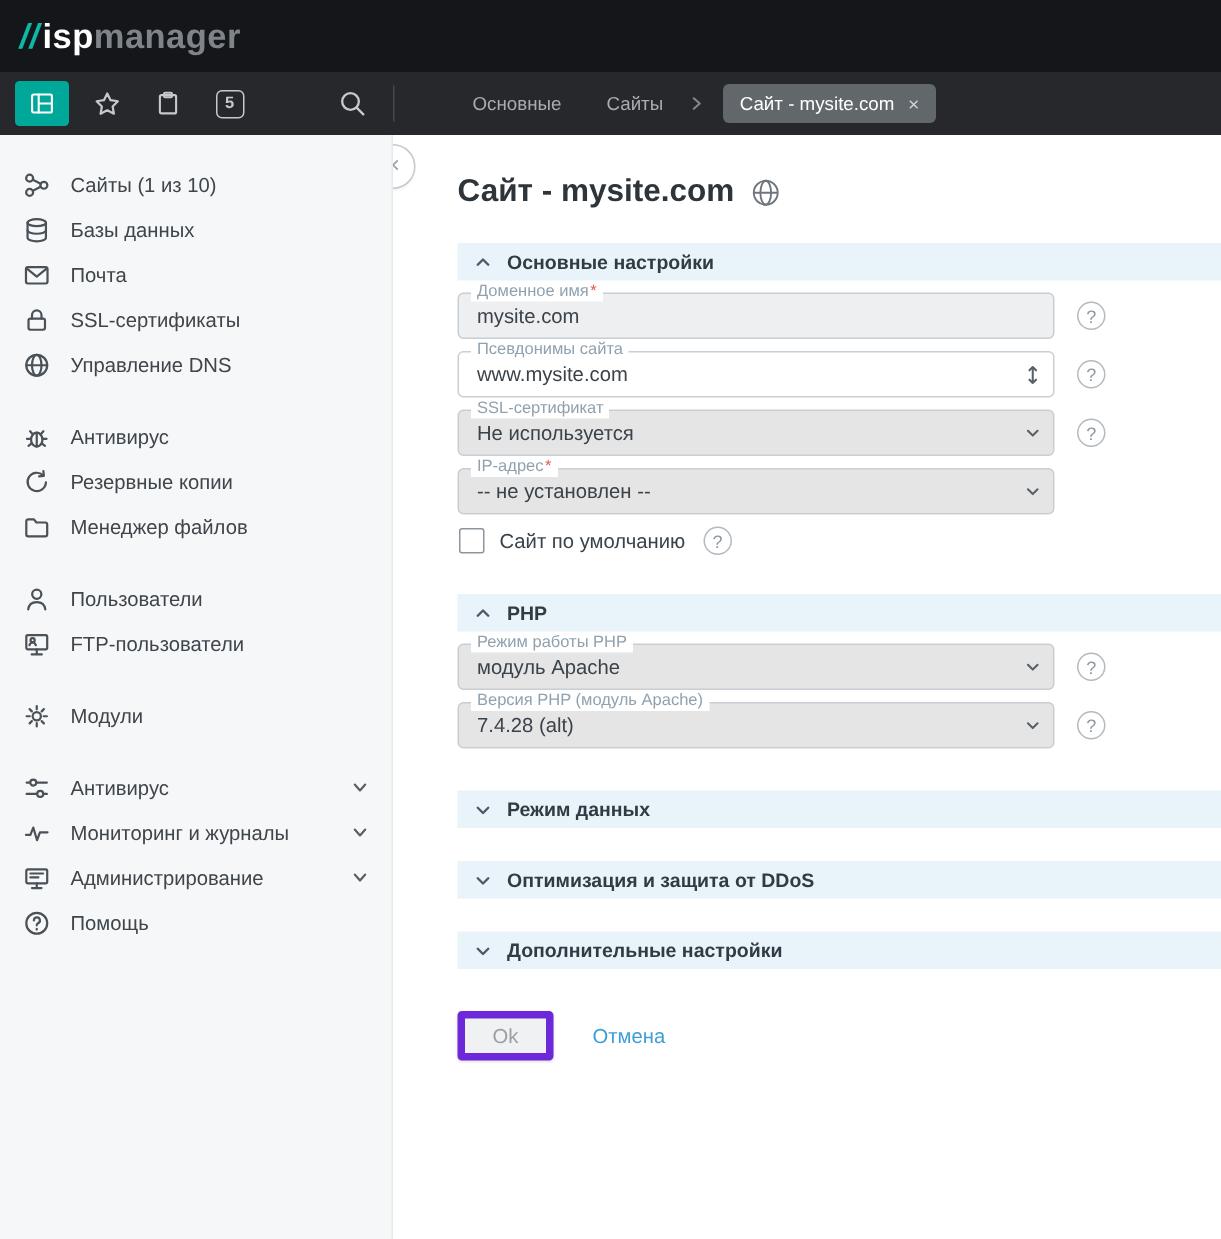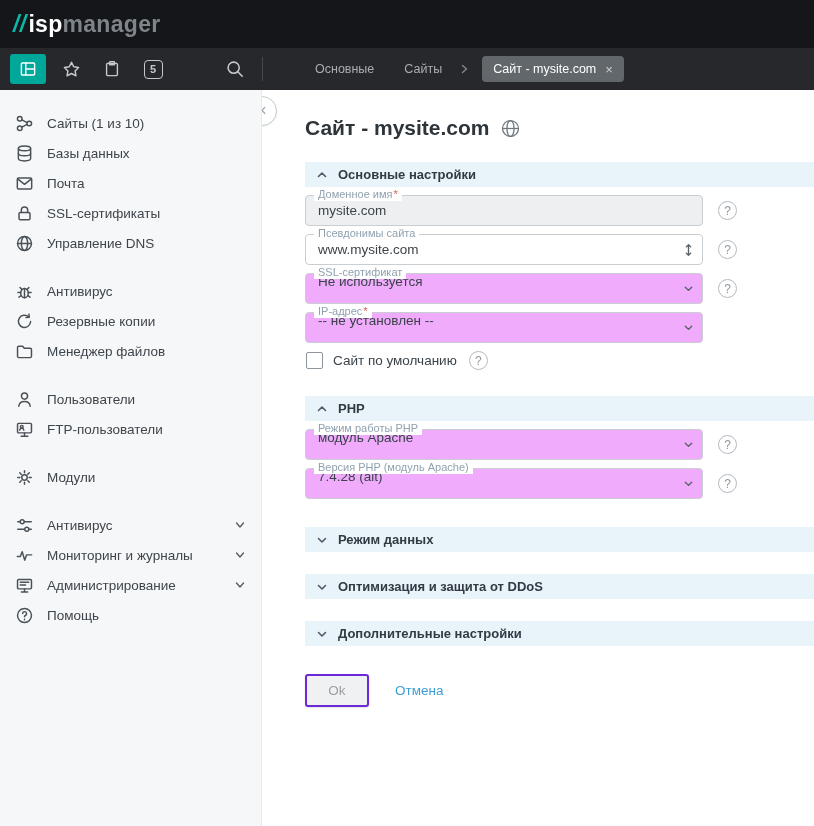--- a/index.html
+++ b/index.html
@@ -49,28 +49,28 @@
   .sec { margin-top: 22px; height: 25px; background: #e8f3fa; display: flex; align-items: center; padding-left: 11px; cursor: pointer; }
   .sec .chev { width: 12px; height: 12px; color: #4e5b66; margin-right: 10px; display: flex; flex: none; }
   .chev svg { stroke: currentColor; fill: none; stroke-width: 1.6; stroke-linecap: round; stroke-linejoin: round; width: 100%; height: 100%; }
   .stitle { font-size: 13px; font-weight: bold; color: #333a41; }
   .frow { margin-top: 8px; display: flex; align-items: center; }
   .field { position: relative; width: 398px; flex: none; }
   .flabel { position: absolute; top: -7px; left: 9px; background: #fff; padding: 0 4px; font-size: 11px; color: #90a2af; z-index: 1; display: flex; line-height: 13px; }
   .req { color: #e25950; margin-left: 1px; }
   .tinput { width: 100%; height: 31px; border: 1px solid #c9ced3; border-radius: 4px; padding: 0 30px 0 12px; font-size: 13.5px; color: #3b434a; background: #fff; font-family: inherit; }
   .tinput:disabled { background: #edeff1; color: #3b434a; opacity: 1; }
-  .fselect { width: 100%; height: 31px; border: 1px solid #c9ced3; border-radius: 4px; padding: 0 30px 0 12px; font-size: 13.5px; color: #3b434a; background: #f0abfc; display: flex; align-items: flex-start; cursor: pointer; }
+  .fselect { width: 100%; height: 31px; border: 1px solid #c9ced3; border-radius: 4px; padding: 0 30px 0 12px; font-size: 13.5px; color: #3b434a; background: #e5e5e5; display: flex; align-items: center; cursor: pointer; }
   .fctl { position: absolute; right: 9px; top: 50%; transform: translateY(-50%); display: flex; color: #596169; }
   .fctl svg { stroke: currentColor; fill: none; stroke-width: 1.5; stroke-linecap: round; stroke-linejoin: round; }
   .help { width: 19px; height: 19px; border-radius: 50%; border: 1px solid #b3bac0; color: #8f979d; font-size: 12px; display: flex; align-items: center; justify-content: center; margin-left: 15px; cursor: pointer; flex: none; }
   .chk { appearance: none; -webkit-appearance: none; width: 17px; height: 17px; border: 1px solid #8d959c; border-radius: 2px; background: #fff; margin: 0 10px 0 1px; cursor: pointer; flex: none; }
   .chklabel { font-size: 13.5px; color: #3b434a; }
   .footer { margin-top: 28px; display: flex; align-items: center; }
-  .ok { width: 64px; height: 33px; background: #f0f1f2; border: 2px solid #6d28d9; border-radius: 3px; color: #999fa5; font-size: 13.5px; cursor: pointer; box-shadow: 0 1px 2px rgba(0,0,0,.12); font-family: inherit; }
+  .ok { width: 64px; height: 33px; background: #f0f1f2; border: 5px solid #6d28d9; border-radius: 3px; color: #999fa5; font-size: 13.5px; cursor: pointer; box-shadow: 0 1px 2px rgba(0,0,0,.12); font-family: inherit; }
   .cancel { margin-left: 26px; background: none; border: none; color: #3e9ed9; font-size: 13.5px; cursor: pointer; font-family: inherit; padding: 0; }
 </style>
 </head>
 <body>
 
 <div class="app">
 
   <header class="topbar">
     <div class="brand">
       <span class="slashes">//</span>

